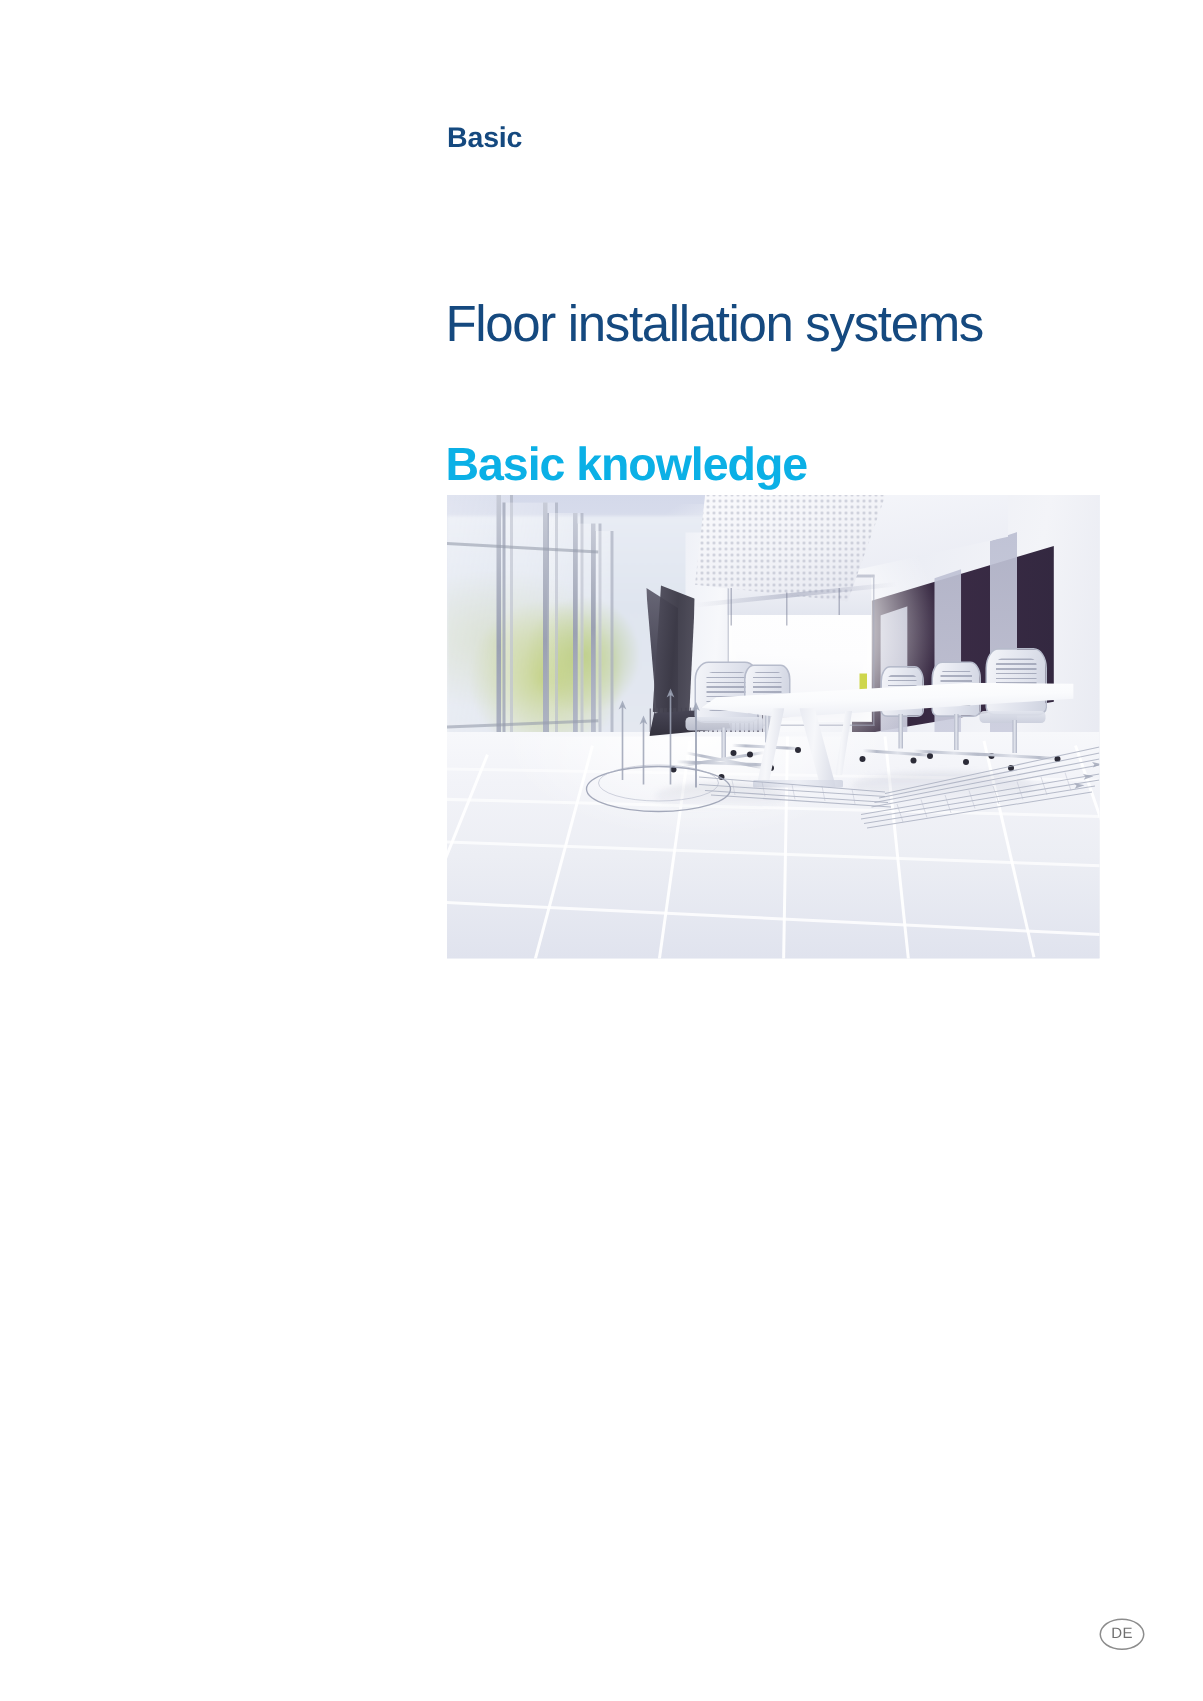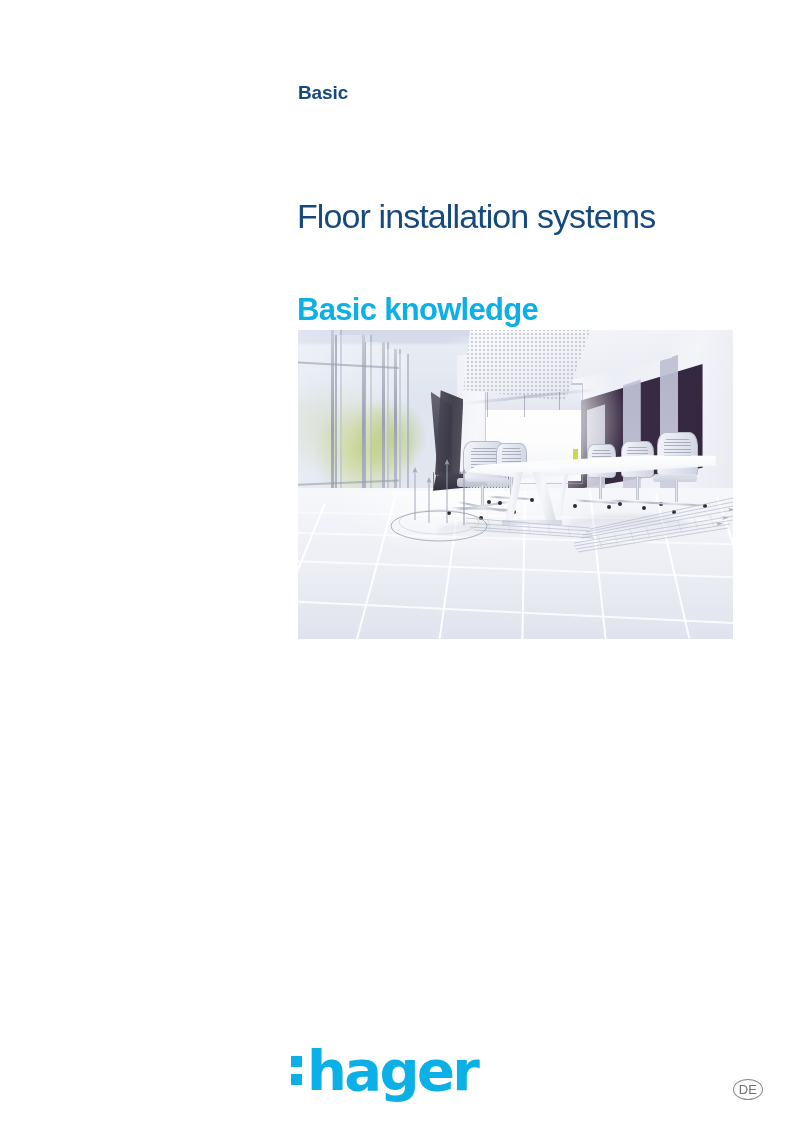--- a/index.html
+++ b/index.html
@@ -409,21 +409,21 @@
     position: absolute;
     left: 733px;
     top: 1079px;
     width: 28px;
     height: 19px;
     border: 1.3px solid #8c8c8c;
     border-radius: 50%;
     display: flex;
     align-items: center;
     justify-content: center;
-    font-size: 13px;
+    font-size: 10px;
     letter-spacing: .3px;
     color: #6f6f6f;
   }
 </style>
 </head>
 <body>
 
 <div class="page">
 
   <div class="doc-kind">Basic</div>
@@ -623,23 +623,16 @@
         <g fill="#9ea4b6" opacity="0.8">
           <path d="M424,186 l7,1.5 l-6.5,2.4 l1.2,-2 z"></path>
           <path d="M418,192 l7,1.5 l-6.5,2.4 l1.2,-2 z"></path>
           <path d="M430,178 l6.5,1.4 l-6,2.3 l1.1,-1.9 z"></path>
         </g>
       </svg>
 
     </div>
   </div>
 
-  <div class="logo">
-    <span class="logo-colon">
-      <i></i>
-        <i></i>
-    </span>
-    <span class="logo-word">hager</span>
-  </div>
 
   <div class="lang-badge">DE</div>
 
 </div>
 
 </body></html>

